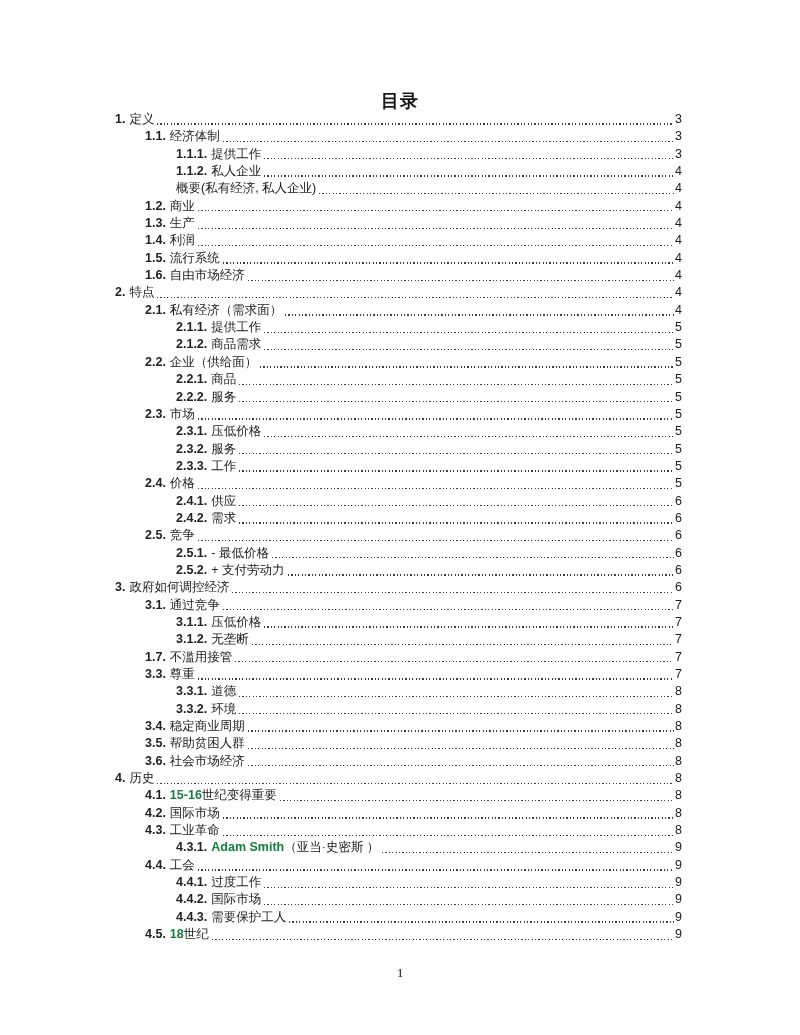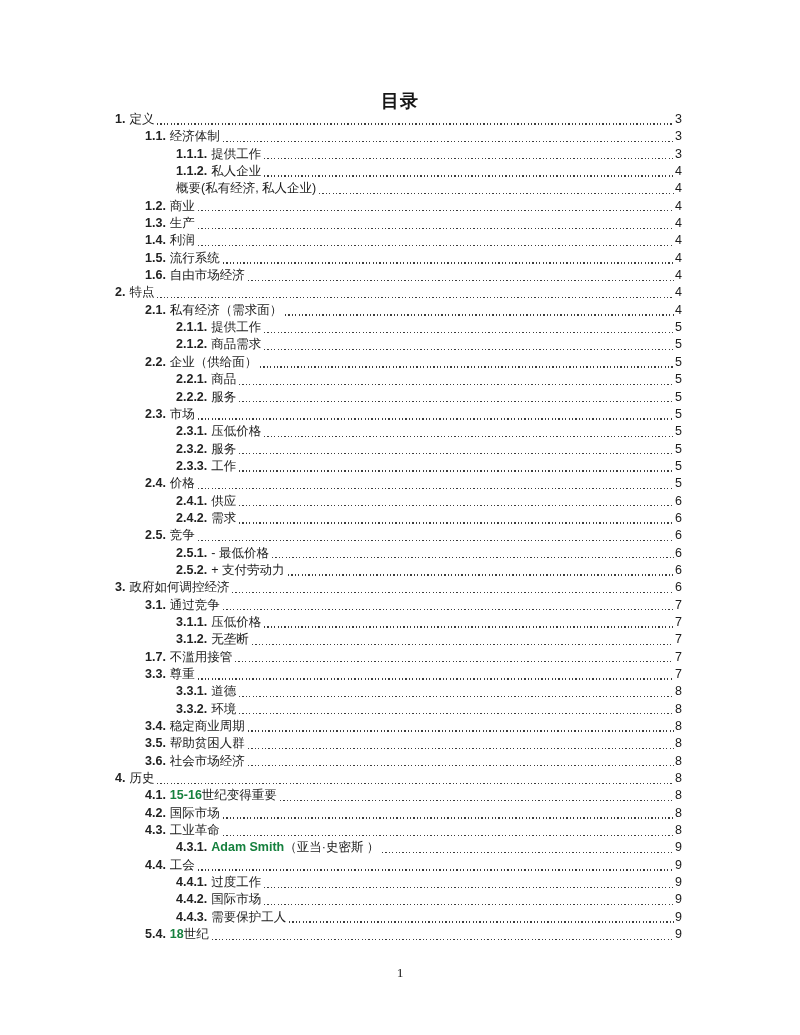--- a/index.html
+++ b/index.html
@@ -361,21 +361,21 @@
     <span class="dot-leader"></span>
     <span class="toc-page">9</span>
   </div>
       <div class="toc-row lvl3">
     <span class="toc-num">4.4.3.</span>
     <span class="toc-label">需要保护工人</span>
     <span class="dot-leader"></span>
     <span class="toc-page">9</span>
   </div>
       <div class="toc-row lvl2">
-    <span class="toc-num">5.4.</span>
+    <span class="toc-num">4.5.</span>
     <span class="toc-label"><span class="latin">18</span>世纪</span>
     <span class="dot-leader"></span>
     <span class="toc-page">9</span>
   </div>
     </div>
 
   <div class="page-footer">1</div>
 </div>
 
 </body></html>

